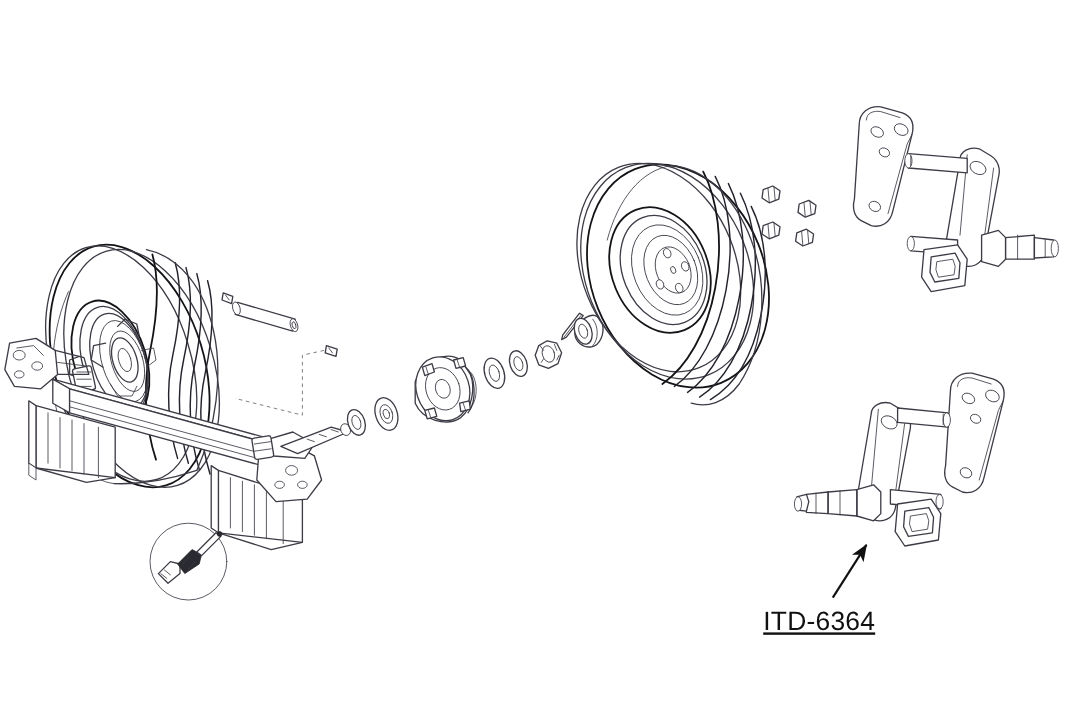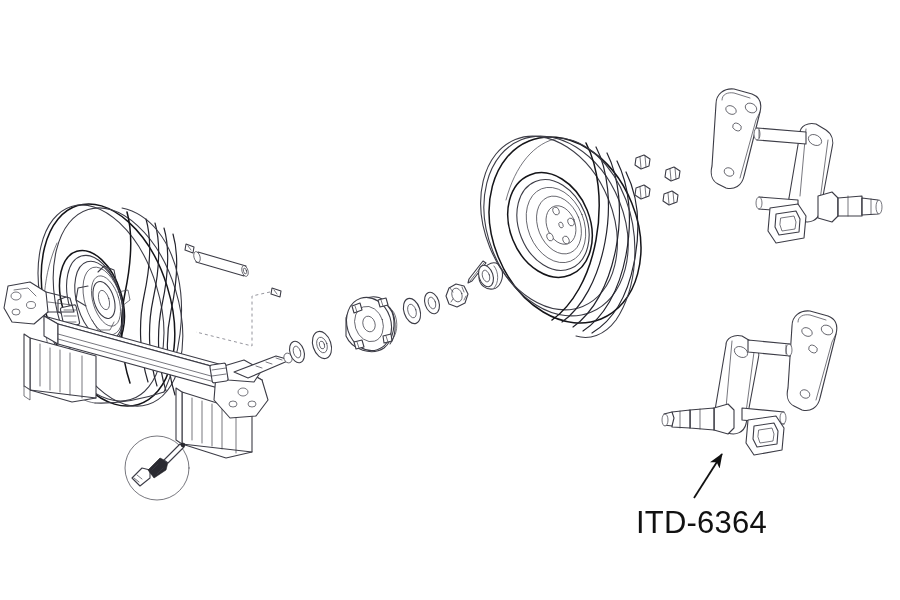--- a/index.html
+++ b/index.html
@@ -18,24 +18,25 @@
   #art {
     position: absolute;
     left: 0; top: 0;
     width: 900px;
     height: 600px;
   }
   .part-label {
     position: absolute;
     color: #111111;
     font-family: "Liberation Sans", sans-serif;
-    font-size: 31px;
+    font-size: 22px;
     font-weight: 400;
     letter-spacing: 0.2px;
     white-space: nowrap;
+    text-decoration: underline;
   }
   #label-itd {
     left: 636px;
     top: 505px;
   }
 </style>
 </head>
 <body>
 
 <div id="canvas">

